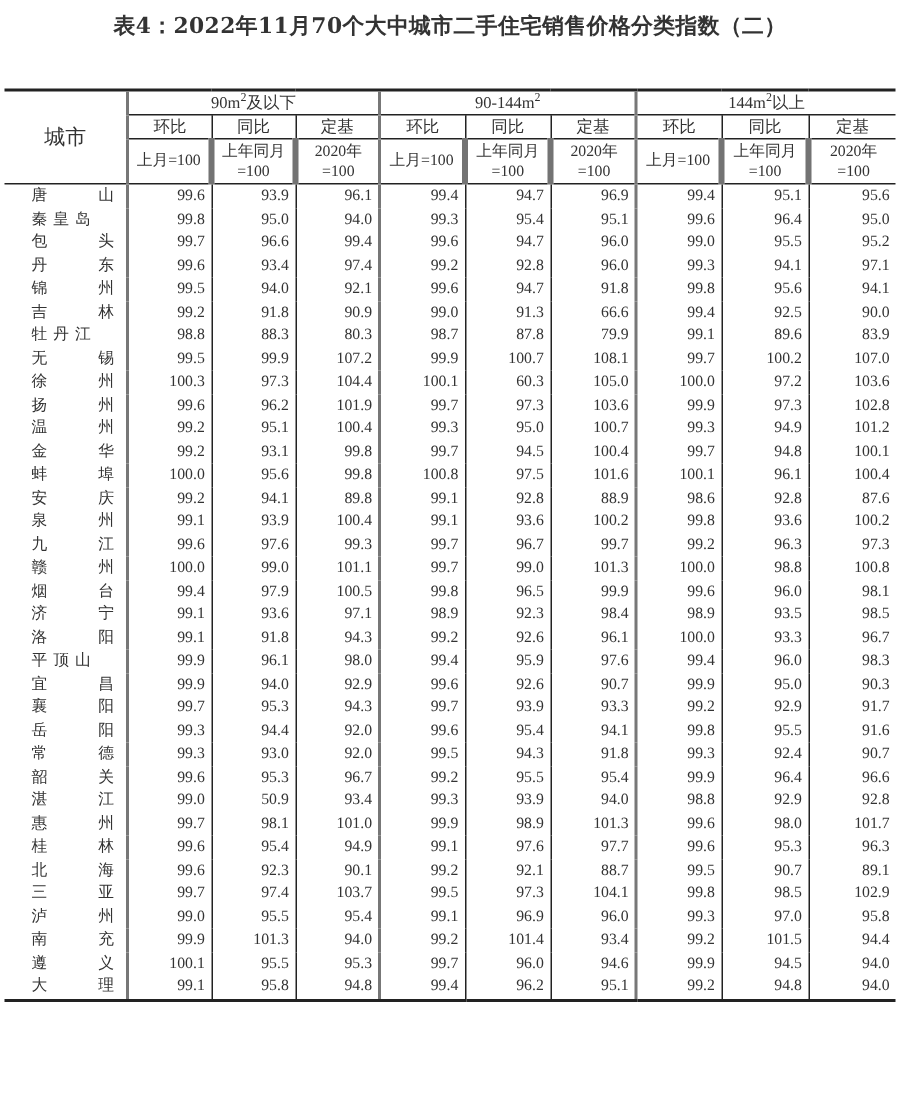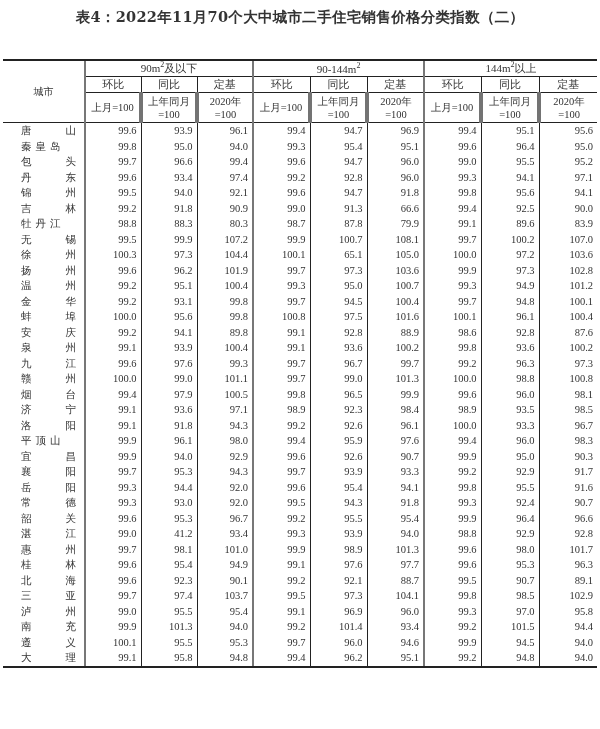--- a/index.html
+++ b/index.html
@@ -5,21 +5,21 @@
   html, body { margin: 0; padding: 0; background: #ffffff; }
   body { width: 600px; height: 729px; overflow: hidden; font-family: "DejaVu Serif", "Liberation Serif", serif; color: #222; }
   .title { position: absolute; top: 8px; left: 0; width: 600px; text-align: center; font-size: 14.5px; font-weight: bold; letter-spacing: 0.3px; color: #333; }
   table { position: absolute; top: 59px; left: 3px; width: 594px; border-collapse: collapse; table-layout: fixed; font-family: "Liberation Serif", serif; }
   th, td { padding: 0; }
   thead th { font-weight: normal; font-size: 11px; color: #333; text-align: center; }
   .hdr-top { border-top: 2px solid #222; }
   .grp { height: 15px; border-bottom: 1px solid #222; border-left: 1px solid #222; }
   .sub { height: 15px; border-bottom: 1px solid #222; border-left: 1px solid #222; margin-top: 31px; }
   .base { height: 29px; border-bottom: 1px solid #222; border-left: 4px solid #737373; line-height: 13px; font-size: 10.5px; }
-  .city-h { border-bottom: 1px solid #222; font-size: 10px; }
+  .city-h { border-bottom: 1px solid #222; font-size: 14px; }
   tbody td { height: 15.5px; font-size: 10.5px; text-align: right; padding-right: 4px; color: #333; border-left: 1px solid #222; line-height: 15px; }
   tbody td.city { text-align: left; padding-left: 18px; padding-right: 0; border-left: none; letter-spacing: 0; }
   .city span { display: inline-block; }
   .city .c2 { display: flex; justify-content: space-between; width: 55px; }
   td.gsep, th.gsep { border-left: 2px solid #777; }
   tbody tr:last-child td { border-bottom: 2px solid #222; }
   sup { font-size: 8px; line-height: 0; }
 </style>
 </head>
 <body>
@@ -227,21 +227,21 @@
         <td class="city">
           <span class="c2">
             <span>徐</span>
             <span>州</span>
           </span>
         </td>
         <td class="gsep">100.3</td>
         <td>97.3</td>
         <td>104.4</td>
         <td class="gsep">100.1</td>
-        <td>65.1</td>
+        <td>60.3</td>
         <td>105.0</td>
         <td class="gsep">100.0</td>
         <td>97.2</td>
         <td>103.6</td>
       </tr>
       <tr>
         <td class="city">
           <span class="c2">
             <span>扬</span>
             <span>州</span>
@@ -525,21 +525,21 @@
         <td>96.6</td>
       </tr>
       <tr>
         <td class="city">
           <span class="c2">
             <span>湛</span>
             <span>江</span>
           </span>
         </td>
         <td class="gsep">99.0</td>
-        <td>41.2</td>
+        <td>50.9</td>
         <td>93.4</td>
         <td class="gsep">99.3</td>
         <td>93.9</td>
         <td>94.0</td>
         <td class="gsep">98.8</td>
         <td>92.9</td>
         <td>92.8</td>
       </tr>
       <tr>
         <td class="city">

